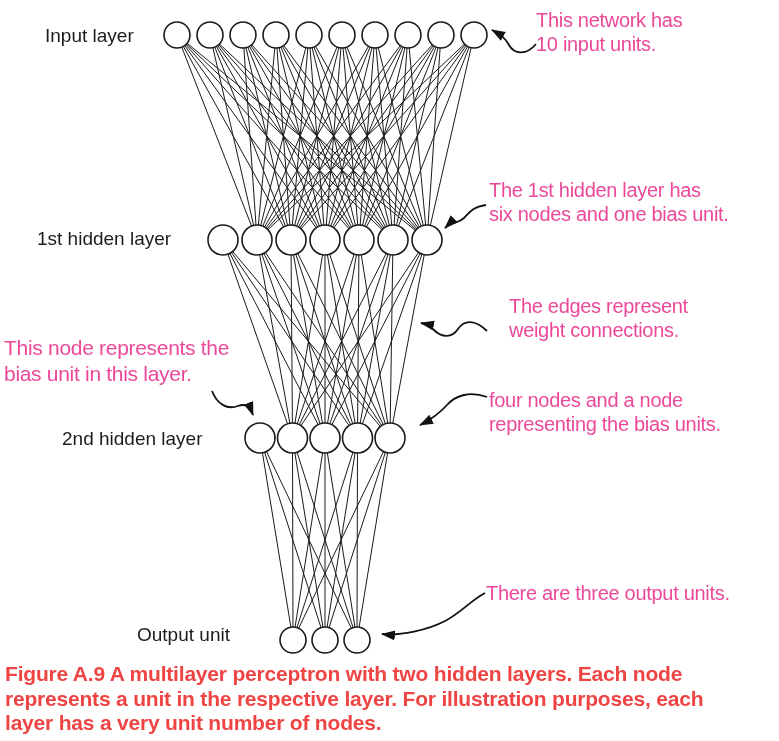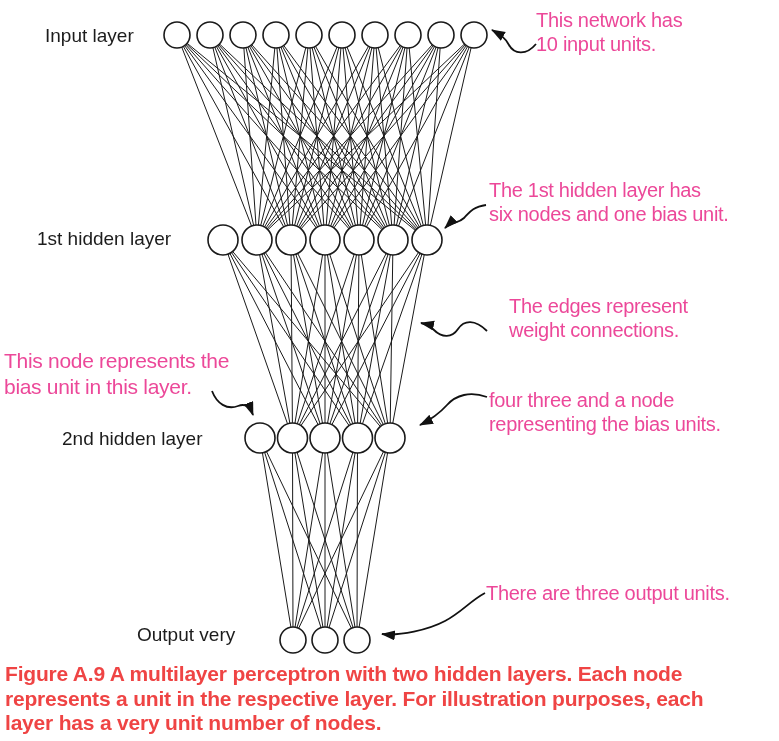--- a/index.html
+++ b/index.html
@@ -31,21 +31,21 @@
     line-height: 1.22;
     letter-spacing: -0.3px;
     color: #ec4899;
     white-space: nowrap;
   }
   .ann-input { left: 536px; top: 8px;   }
   .ann-h1    { left: 489px; top: 178px; }
   .ann-edges { left: 509px; top: 294px; }
   .ann-h2    { left: 489px; top: 388px; }
   .ann-out   { left: 486px; top: 581px; }
-  .ann-bias  { left: 4px;   top: 348px; font-size: 21px; }
+  .ann-bias  { left: 4px;   top: 335px; font-size: 21px; }
 
   .caption {
     position: absolute;
     left: 5px;
     top: 662px;
     width: 770px;
     font-weight: 700;
     font-size: 21px;
     line-height: 1.17;
     letter-spacing: -0.2px;
@@ -195,39 +195,39 @@
       <path d="M 486 205 C 472 207 469 213 464 218 C 458 224 452 221 445 228" fill="none" stroke="#111111" stroke-width="1.8" marker-end="url(#ah)"></path>
       <path d="M 487 331 C 475 319 464 320 458 329 C 452 338 442 338 434 330 C 430 326 426 324 421 323" fill="none" stroke="#111111" stroke-width="1.8" marker-end="url(#ah)"></path>
       <path d="M 487 397 C 470 391 456 395 447 405 C 438 415 430 420 420 425" fill="none" stroke="#111111" stroke-width="1.8" marker-end="url(#ah)"></path>
       <path d="M 485 593 C 470 601 462 612 445 621 C 428 630 400 636 382 634" fill="none" stroke="#111111" stroke-width="1.8" marker-end="url(#ah)"></path>
       <path d="M 212 391 C 217 404 227 410 238 406 C 246 403 250 407 253 415" fill="none" stroke="#111111" stroke-width="1.8" marker-end="url(#ah)"></path>
     </svg>
 
   <div class="layer-label lbl-input">Input layer</div>
   <div class="layer-label lbl-h1">1st hidden layer</div>
   <div class="layer-label lbl-h2">2nd hidden layer</div>
-  <div class="layer-label lbl-out">Output very</div>
+  <div class="layer-label lbl-out">Output unit</div>
 
   <div class="ann ann-input">
     <div>This network has</div>
     <div>10 input units.</div>
   </div>
 
   <div class="ann ann-h1">
     <div>The 1st hidden layer has</div>
     <div>six nodes and one bias unit.</div>
   </div>
 
   <div class="ann ann-edges">
     <div>The edges represent</div>
     <div>weight connections.</div>
   </div>
 
   <div class="ann ann-h2">
-    <div>four three and a node</div>
+    <div>four nodes and a node</div>
     <div>representing the bias units.</div>
   </div>
 
   <div class="ann ann-out">
     <div>There are three output units.</div>
   </div>
 
   <div class="ann ann-bias">
     <div>This node represents the</div>
     <div>bias unit in this layer.</div>

